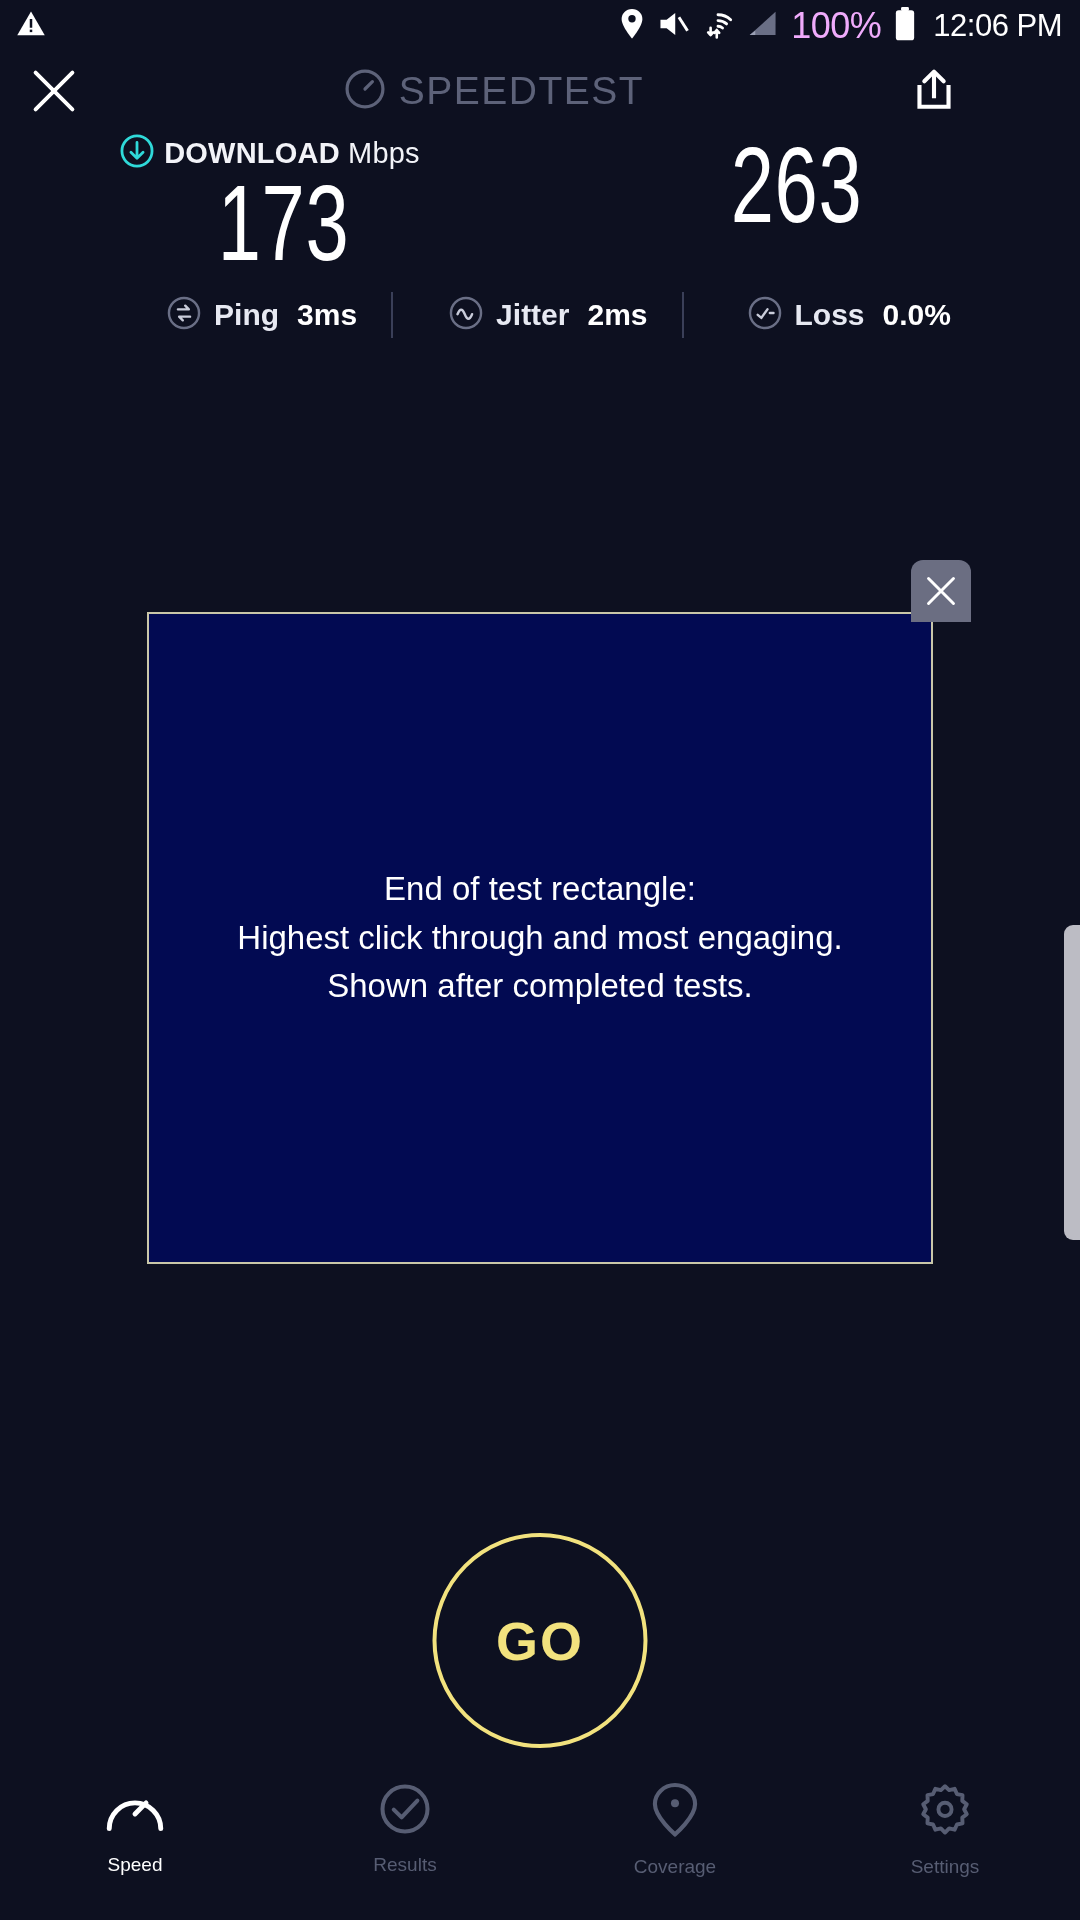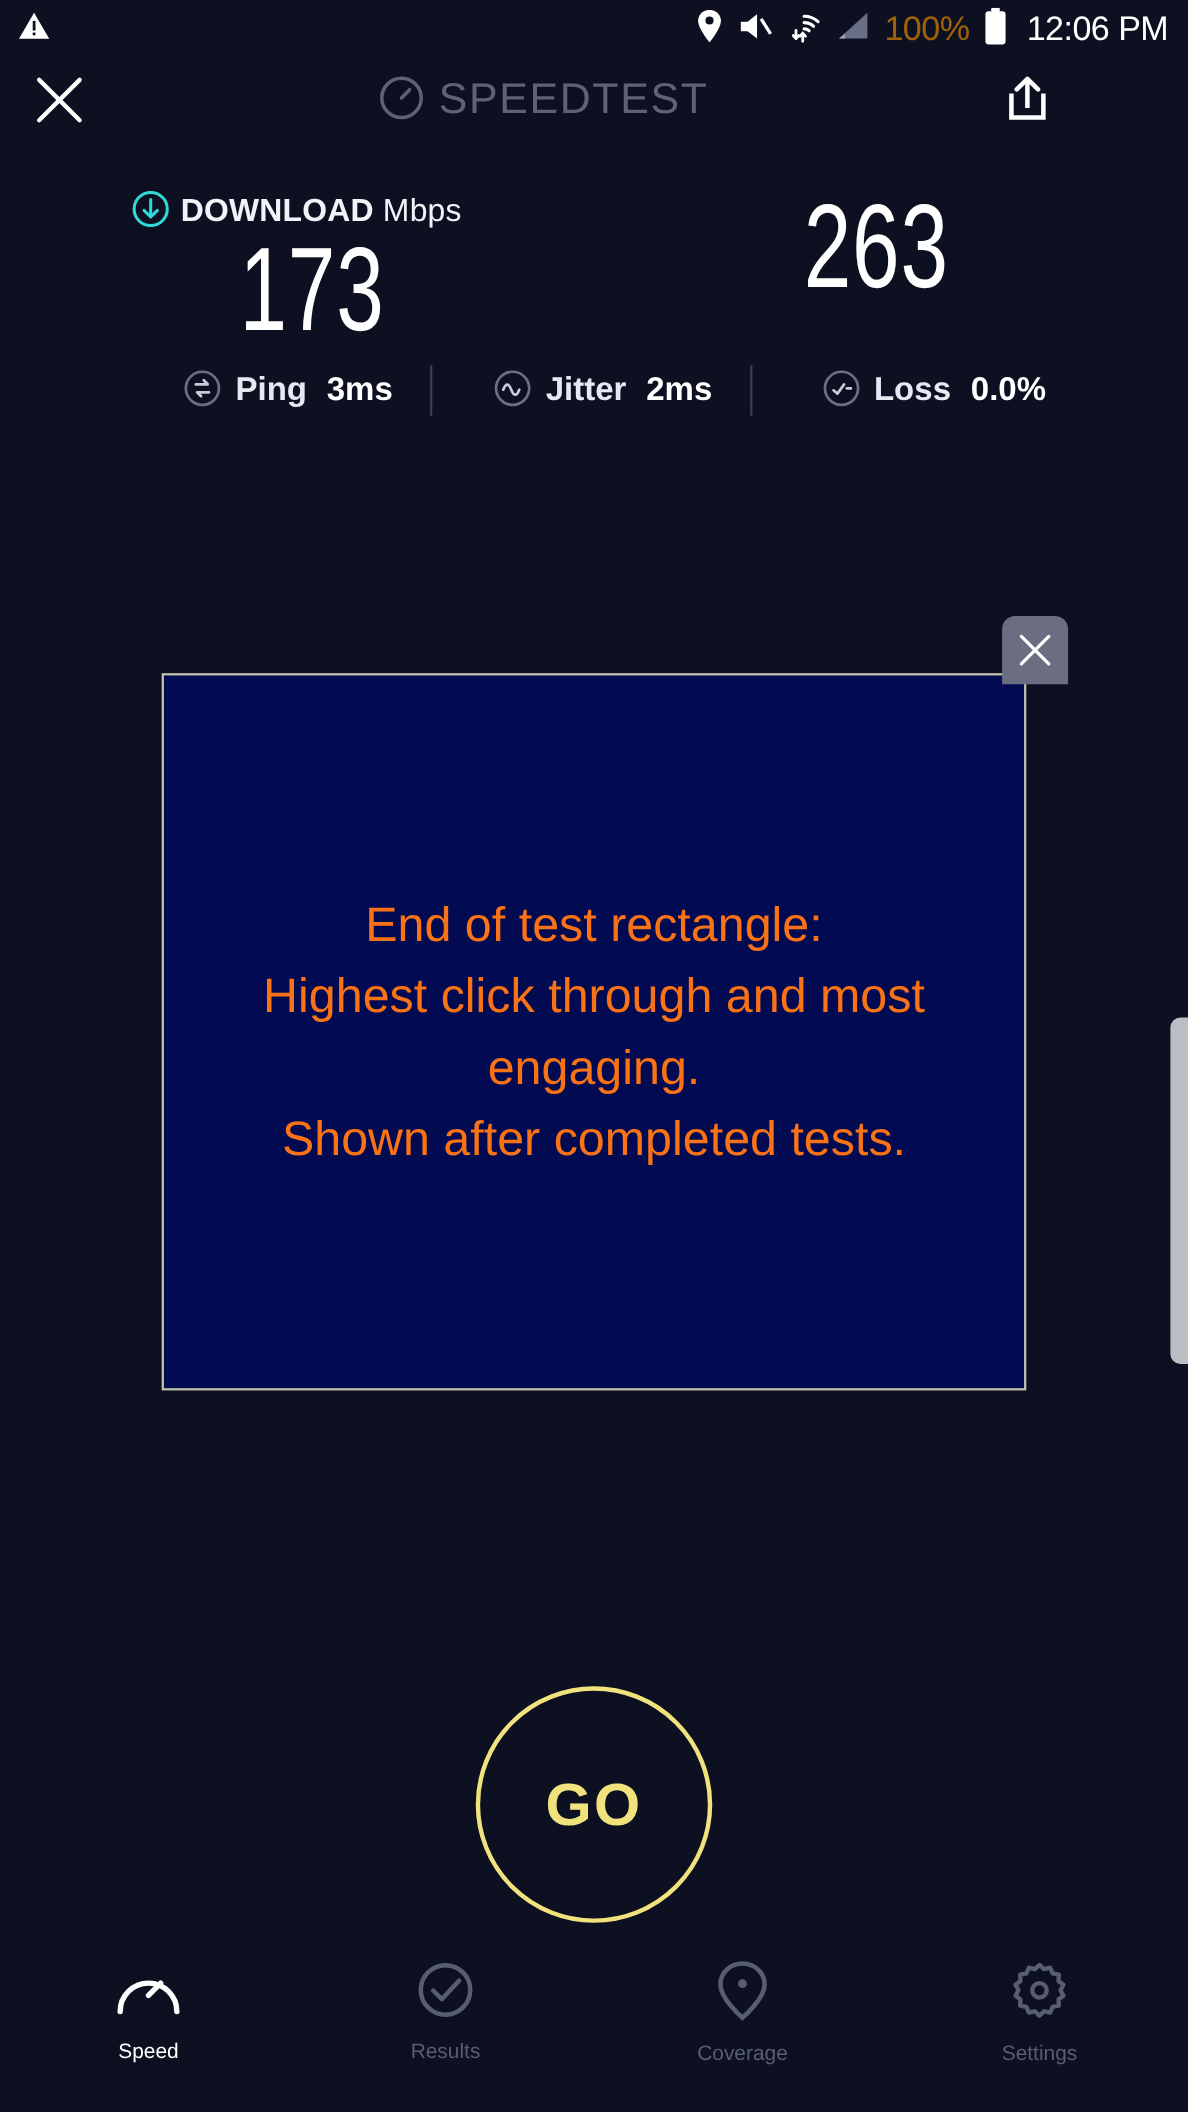--- a/index.html
+++ b/index.html
@@ -12,21 +12,21 @@
   }
   #app { position:relative; width:1080px; height:1920px; background:#0d1020; }
 
   
   .statusbar {
     position:absolute; top:0; left:0; width:1080px; height:52px;
     display:flex; align-items:center; padding:0 18px 0 16px;
   }
   .sb-left { display:flex; align-items:center; }
   .sb-right { margin-left:auto; display:flex; align-items:center; gap:13px; }
-  .sb-battery-text { color:#a16207; font-size:31px; letter-spacing:-0.5px; }
+  .sb-battery-text { color:#f0abfc; font-size:36px; letter-spacing:-0.5px; }
   .sb-time { color:#fff; font-size:31px; letter-spacing:-0.5px; margin-left:4px; }
   .sb-icon { display:block; }
 
   
   .header {
     position:absolute; top:52px; left:0; width:988px; height:78px;
     display:flex; align-items:center; padding:0 22px;
   }
   .close-x { width:64px; height:64px; display:flex; align-items:center; justify-content:center; }
   .brand {
@@ -34,21 +34,21 @@
     display:flex; align-items:center; justify-content:center; gap:13px;
     pointer-events:none;
   }
   .brand-text {
     color:#5d6279; font-size:39px; font-weight:400; letter-spacing:1.5px;
   }
   .share-btn { margin-left:auto; width:64px; height:64px; display:flex; align-items:center; justify-content:center; }
 
   
   .results { position:absolute; top:134px; left:0; width:1080px; }
-  .speeds { display:flex;margin-top:39px; }
+  .speeds { display:flex; }
   .speed-col { flex:1; display:flex; flex-direction:column; align-items:center; }
   .speed-head { display:flex; align-items:center; gap:10px; }
   .speed-label { color:#f2f3f8; font-size:29px; font-weight:700; letter-spacing:0.2px; }
   .speed-label .unit { font-weight:400; }
   .speed-value {
     color:#ffffff; font-size:108px; font-weight:300;
     line-height:1.02; font-stretch:condensed;
     transform:scaleX(0.72); transform-origin:center top;
     letter-spacing:1px; margin-top:-4px;
   }
@@ -74,21 +74,21 @@
     width:60px; height:62px; background:#6b6e82;
     border-radius:12px 12px 0 0;
     display:flex; align-items:center; justify-content:center;
   }
   .ad-box {
     width:786px; height:652px;
     background:#020a52; border:2px solid #c9c7a9;
     display:flex; align-items:center; justify-content:center;
   }
   .ad-text {
-    color:#f97316; font-size:44px; line-height:1.48;
+    color:#ffffff; font-size:33px; line-height:1.48;
     text-align:center; font-weight:400;
   }
   .scrollbar {
     position:absolute; right:0; top:925px; width:16px; height:315px;
     background:#bcbcc4; border-radius:9px 0 0 9px;
   }
 
   
   .go-btn {
     position:absolute; left:50%; top:1533px; transform:translateX(-50%);

